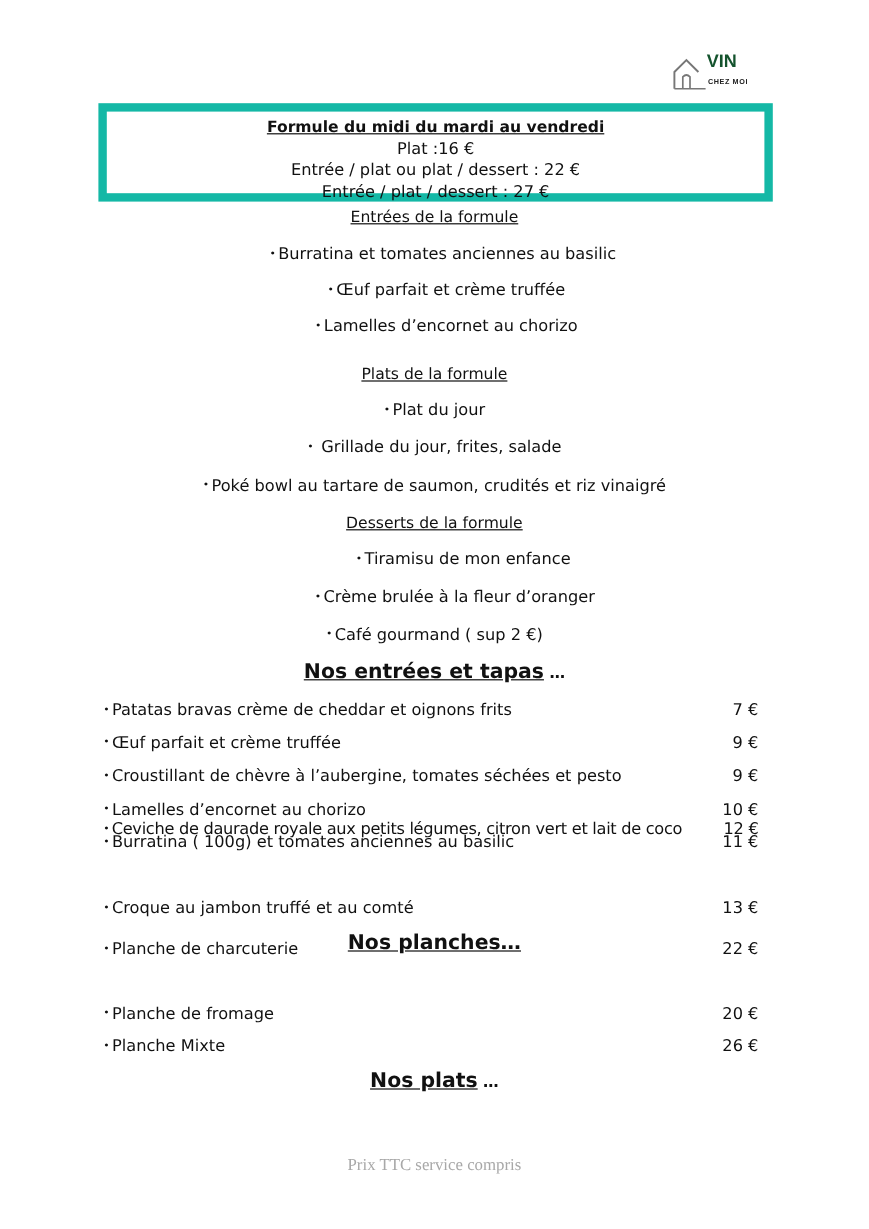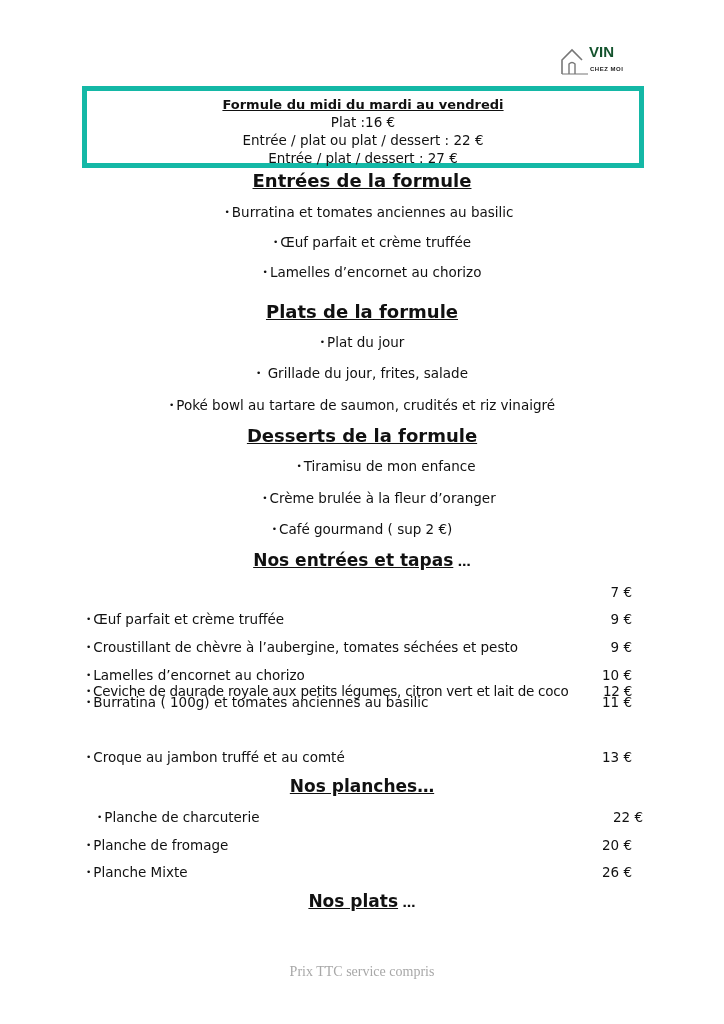--- a/index.html
+++ b/index.html
@@ -12,29 +12,29 @@
   .logo-vin {
     position: absolute; left: 29px; top: -3px; font-family: Liberation Sans, sans-serif;
     font-weight: bold; font-size: 15px; color: #14532d; letter-spacing: 0px;
   }
   .logo-sub {
     position: absolute; left: 30px; top: 20px; font-family: "Liberation Sans", sans-serif;
     font-weight: bold; font-size: 6px; color: #222; letter-spacing: 0.5px;
   }
   .formula-box {
     position: absolute; left: 82px; top: 86px; width: 562px; height: 82px;
-    border: 5px solid #14b8a6; box-sizing: border-box; text-align: center;
+    border: 7px solid #14b8a6; box-sizing: border-box; text-align: center;
   }
   .line {
     position: absolute; left: 0; width: 724px; text-align: center;
     font-size: 13.5px; line-height: 18px; white-space: nowrap;
   }
   .box-line { font-size: 13.5px; line-height: 18px; height: 18px; white-space: nowrap; }
   .box-title { text-decoration: underline; font-weight: bold; font-size: 13px; }
-  .heading { font-weight: bold; text-decoration: underline; font-size: 18px; }
+  .heading { font-weight: normal; text-decoration: underline; font-size: 13px; }
   .heading-lg { font-weight: bold; text-decoration: underline; font-size: 17px; }
   .suffix { font-weight: bold; font-size: 13px; }
   .bullet::before { content: "\2022"; font-size: 9px; margin-right: 2px; vertical-align: 2px; }
   .row {
     position: absolute; left: 86px; width: 546px; height: 18px;
     font-size: 13.5px; line-height: 18px; white-space: nowrap;
   }
   .row .name { position: absolute; left: 0; top: 0; }
   .row .price { position: absolute; right: 0; top: 0; text-align: right; }
   .footer {
@@ -101,20 +101,21 @@
 </div>
 <div class="line" style="top:520px;">
   <span class="bullet">Café gourmand ( sup 2 €)</span>
 </div>
 
 <div class="line" style="top:551px;">
   <span class="heading-lg">Nos entrées et tapas</span><span class="suffix"> …</span>
 </div>
 
 <div class="row" style="top:583px;">
+  <span class="name bullet">Patatas bravas crème de cheddar et oignons frits</span>
   <span class="price">7 €</span>
 </div>
 <div class="row" style="top:610px;">
   <span class="name bullet">Œuf parfait et crème truffée</span>
   <span class="price">9 €</span>
 </div>
 <div class="row" style="top:638px;">
   <span class="name bullet">Croustillant de chèvre à l’aubergine, tomates séchées et pesto</span>
   <span class="price">9 €</span>
 </div>
@@ -131,21 +132,21 @@
   <span class="price">12 €</span>
 </div>
 <div class="row" style="top:748px;">
   <span class="name bullet">Croque au jambon truffé et au comté</span>
   <span class="price">13 €</span>
 </div>
 
 <div class="line" style="top:777px;">
   <span class="heading-lg">Nos planches…</span>
 </div>
-<div class="row" style="top:808px;margin-left:11px;">
+<div class="row" style="top:782px;">
   <span class="name bullet">Planche de charcuterie</span>
   <span class="price">22 €</span>
 </div>
 <div class="row" style="top:836px;">
   <span class="name bullet">Planche de fromage</span>
   <span class="price">20 €</span>
 </div>
 <div class="row" style="top:863px;">
   <span class="name bullet">Planche Mixte</span>
   <span class="price">26 €</span>

